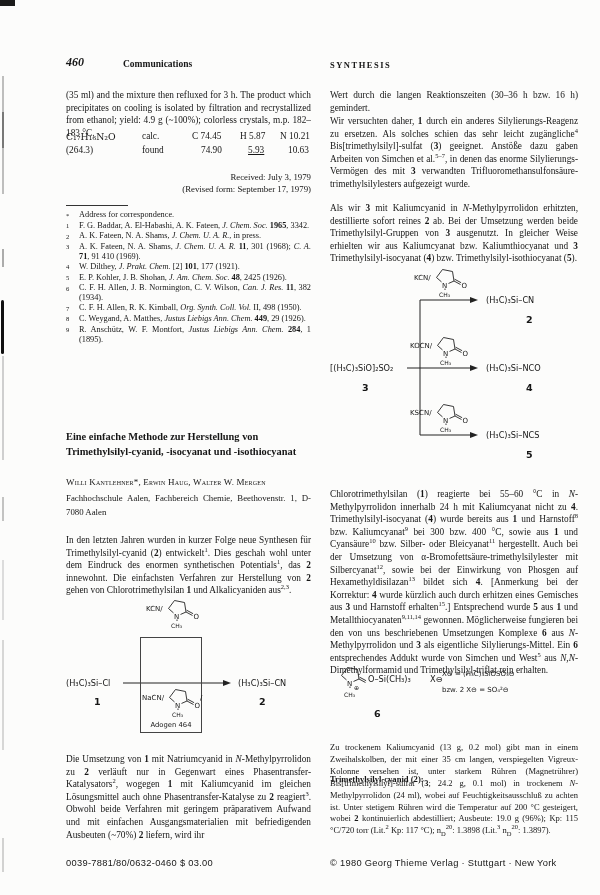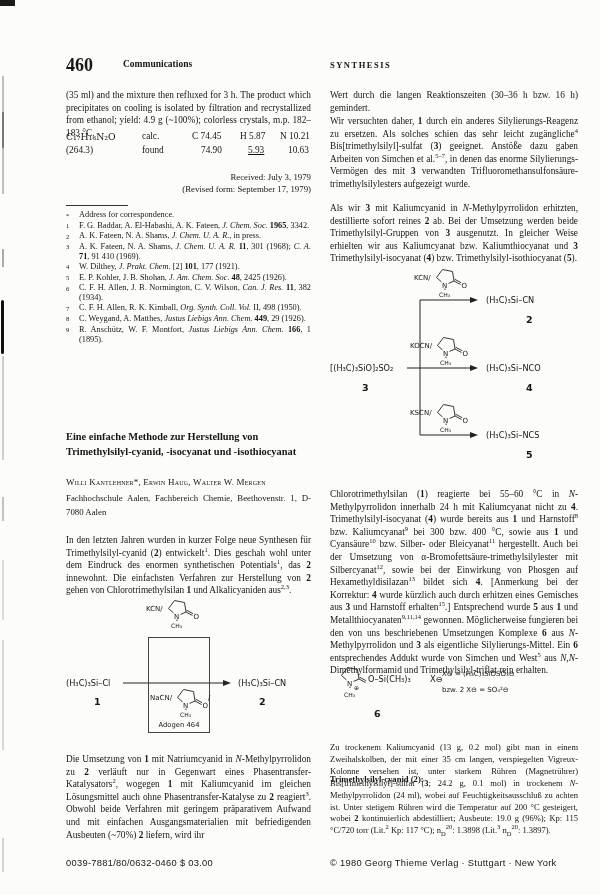--- a/index.html
+++ b/index.html
@@ -1,21 +1,21 @@
 <!DOCTYPE html>
 <html><head>
 <meta charset="utf-8">
 <style>
   * { margin:0; padding:0; box-sizing:border-box; }
   html,body { width:600px; height:895px; }
   body { font-family:"Liberation Serif", serif; background:#fcfcfb; color:#161616; position:relative; overflow:hidden; }
   .abs { position:absolute; }
   .jtext { text-align:justify; }
   
-  .pageno { font-size:18px; font-weight:bold; }
+  .pageno { font-size:12px; font-weight:bold;font-style:italic; }
   .secname { font-size:9.5px; font-weight:bold; }
   .journal { font-size:8.5px; font-weight:600; letter-spacing:1.5px; }
   
   .body-en, .body-de { font-size:9.3px; line-height:12.6px;margin-top:12px; }
   .analysis { font-size:9.3px; }
   .analysis table { border-collapse:collapse; }
   .analysis td { padding:0 0 1px 0; font-size:9.3px; line-height:13px; }
   .formula-serif { font-family:"DejaVu Serif", serif; }
   .received { font-size:8.8px; line-height:12.3px; text-align:right; }
   .sepline { height:1px; background:#333; }
@@ -124,21 +124,21 @@
   <div class="ref">
       <span class="ref-marker">7</span>
       <span class="ref-text">C. F. H. Allen, R. K. Kimball, <i>Org. Synth. Coll. Vol.</i> II, 498 (1950).</span>
     </div>
   <div class="ref">
       <span class="ref-marker">8</span>
       <span class="ref-text">C. Weygand, A. Matthes, <i>Justus Liebigs Ann. Chem.</i> <b>449</b>, 29 (1926).</span>
     </div>
   <div class="ref">
       <span class="ref-marker">9</span>
-      <span class="ref-text">R. Anschütz, W. F. Montfort, <i>Justus Liebigs Ann. Chem.</i> <b>166</b>, 1 (1895).</span>
+      <span class="ref-text">R. Anschütz, W. F. Montfort, <i>Justus Liebigs Ann. Chem.</i> <b>284</b>, 1 (1895).</span>
     </div>
 </div>
 
 <div class="abs art-title" style="left:66px;top:430px;width:245px;">
   <div>Eine einfache Methode zur Herstellung von</div>
   <div>Trimethylsilyl-cyanid, -isocyanat und -isothiocyanat</div>
 </div>
 
 <div class="abs authors" style="left:66px;top:477px;width:245px;">Willi Kantlehner*, Erwin Haug, Walter W. Mergen</div>
 <div class="abs affil jtext" style="left:66px;top:491px;width:245px;">Fachhochschule Aalen, Fachbereich Chemie, Beethovenstr. 1, D-7080 Aalen</div>
@@ -155,21 +155,21 @@
       <path d="M14,19 L23,15 L21.5,5.5 L11.5,3.5 L5.5,11.5 Z" fill="none" stroke="#222" stroke-width="0.9"></path>
       <line x1="23" y1="15" x2="29.5" y2="18.5" stroke="#222" stroke-width="0.9"></line>
       <line x1="23.6" y1="13.2" x2="30.1" y2="16.7" stroke="#222" stroke-width="0.9"></line>
       <line x1="14" y1="20" x2="14" y2="24" stroke="#222" stroke-width="0.9"></line>
       <rect x="10.5" y="15" width="7" height="7.5" fill="#fcfcfb"></rect>
       <text x="11" y="21.8" font-size="7" fill="#161616">N</text>
       <text x="30.5" y="21.5" font-size="7" fill="#161616">O</text>
       <text x="8" y="31" font-size="6" fill="#161616">CH₃</text>
     </svg>
   </div>
-  <div class="schemebox" style="left:82px;top:40px;width:62px;height:96px;padding-left:37px;">
+  <div class="schemebox" style="left:74px;top:40px;width:62px;height:96px;padding-left:37px;">
     <div class="reagent-group" style="left:1px;top:48px;">
       <span class="reagent">NaCN/</span><svg class="ring" width="36" height="32" viewBox="0 0 36 32">
         <path d="M14,19 L23,15 L21.5,5.5 L11.5,3.5 L5.5,11.5 Z" fill="none" stroke="#222" stroke-width="0.9"></path>
         <line x1="23" y1="15" x2="29.5" y2="18.5" stroke="#222" stroke-width="0.9"></line>
         <line x1="23.6" y1="13.2" x2="30.1" y2="16.7" stroke="#222" stroke-width="0.9"></line>
         <line x1="14" y1="20" x2="14" y2="24" stroke="#222" stroke-width="0.9"></line>
         <rect x="10.5" y="15" width="7" height="7.5" fill="#fcfcfb"></rect>
         <text x="11" y="21.8" font-size="7" fill="#161616">N</text>
         <text x="30.5" y="21.5" font-size="7" fill="#161616">O</text>
         <text x="8" y="31" font-size="6" fill="#161616">CH₃</text>

